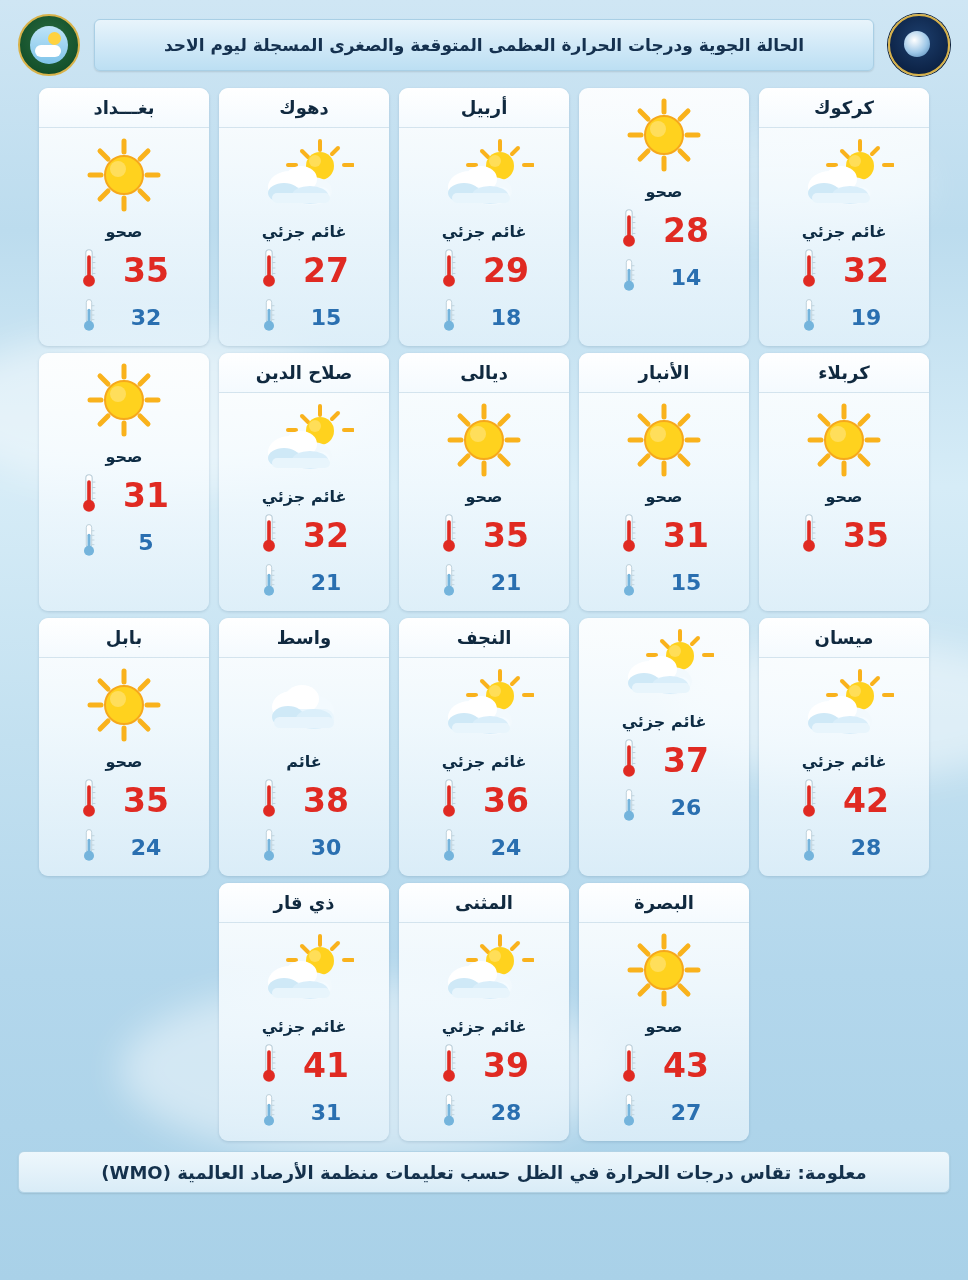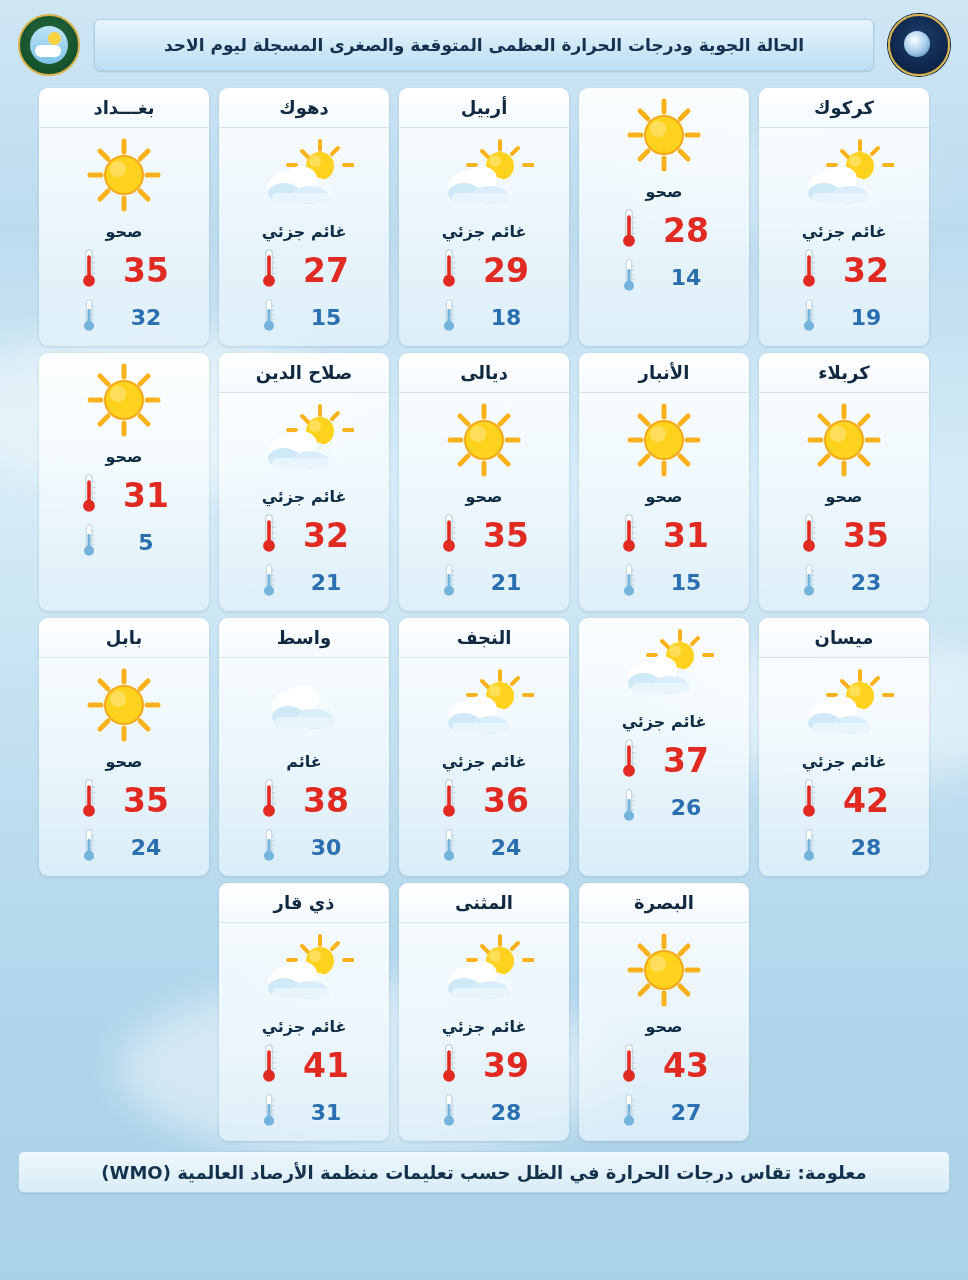--- a/index.html
+++ b/index.html
@@ -551,34 +551,20 @@
     <circle cx="11" cy="36" r="6.5" fill="#e02a22"></circle>
     <rect x="9" y="8" width="4" height="26" rx="2" fill="#e02a22"></rect>
     <g stroke="#b9cdd8" stroke-width="1">
       <line x1="14.5" y1="10" x2="18" y2="10"></line>
       <line x1="14.5" y1="16" x2="18" y2="16"></line>
       <line x1="14.5" y1="22" x2="18" y2="22"></line>
       <line x1="14.5" y1="28" x2="18" y2="28"></line>
     </g>
   </svg></span>
          </div>
-         <div class="temp-line">
-           <span class="temp-min">23</span>
-           <span><svg class="thermo-min" width="22" height="34" viewBox="0 0 22 44">
-    <rect x="7.5" y="2" width="7" height="30" rx="3.5" fill="#ffffff" stroke="#b9cdd8" stroke-width="1.2"></rect>
-    <circle cx="11" cy="36" r="6.5" fill="#74b4dc"></circle>
-    <rect x="9" y="14" width="4" height="20" rx="2" fill="#74b4dc"></rect>
-    <g stroke="#b9cdd8" stroke-width="1">
-      <line x1="14.5" y1="10" x2="18" y2="10"></line>
-      <line x1="14.5" y1="16" x2="18" y2="16"></line>
-      <line x1="14.5" y1="22" x2="18" y2="22"></line>
-      <line x1="14.5" y1="28" x2="18" y2="28"></line>
-    </g>
-  </svg></span>
-         </div>
        </div>
         </div>
         <div class="card">
           <div class="card-title">الأنبار</div>
        <div class="icon-wrap">
             <svg width="84" height="80" viewBox="0 0 84 80">
     <g stroke="#f9b21c" stroke-width="5" stroke-linecap="round">
       <line x1="42" y1="6" x2="42" y2="17"></line>
       <line x1="42" y1="63" x2="42" y2="74"></line>
       <line x1="8" y1="40" x2="19" y2="40"></line>

